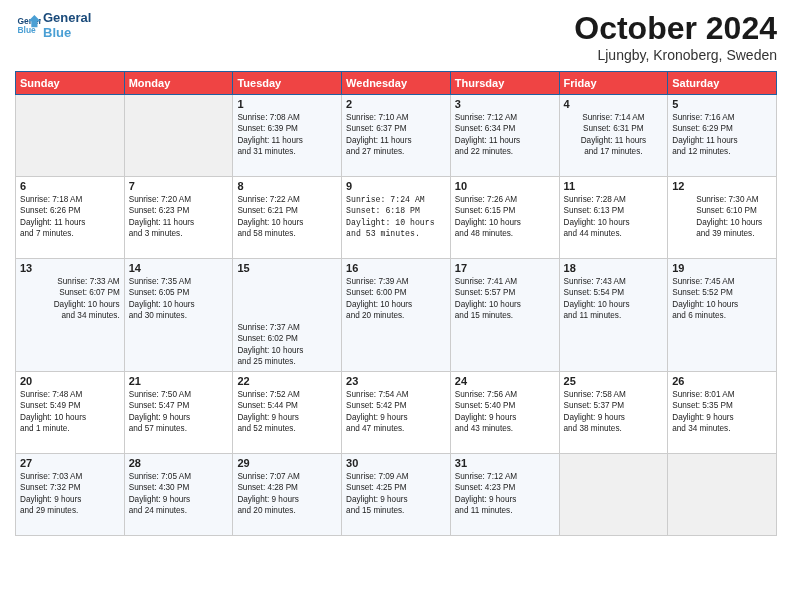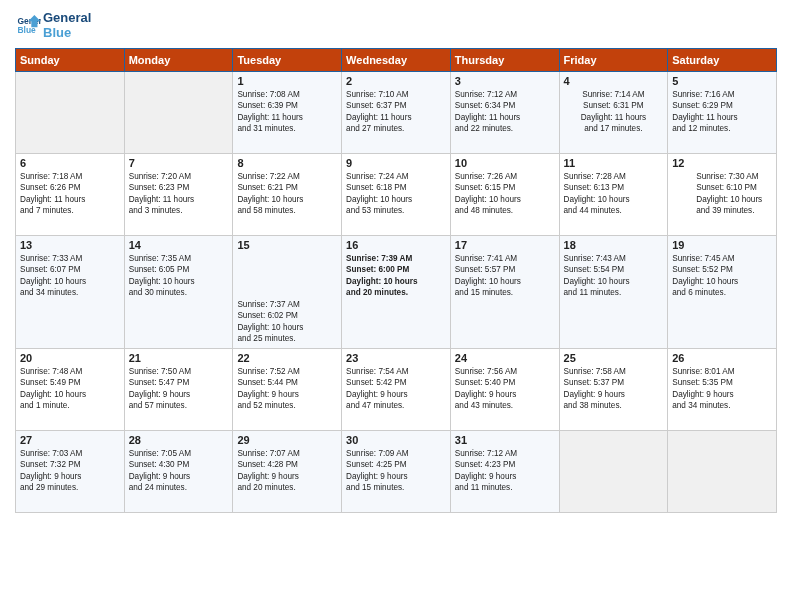--- a/index.html
+++ b/index.html
@@ -40,21 +40,21 @@
     .location {
       font-size: 14px;
       color: #333;
     }
     table {
       width: 100%;
       border-collapse: collapse;
       table-layout: fixed;
     }
     thead tr th {
-      background-color: #c2410c;
+      background-color: #ef4444;
       color: #fff;
       font-size: 11px;
       padding: 5px 4px;
       text-align: left;
       font-weight: bold;
       border: 1px solid #2060a0;
     }
     tbody tr td {
       border: 1px solid #ccc;
       vertical-align: top;
@@ -90,20 +90,24 @@
       <svg class="logo-icon" viewBox="0 0 30 26">
         <text x="0" y="12" font-size="11" font-weight="bold" fill="#1a4a7a">General</text>
         <text x="0" y="23" font-size="11" font-weight="bold" fill="#4a9fd4">Blue</text>
         <polygon points="22,0 30,8 26,8 26,16 18,16 18,8 14,8" fill="#4a9fd4"></polygon>
       </svg>
       <div style="display:flex;flex-direction:column;align-items:flex-start;margin-left:2px;">
         <span style="font-size:13px;font-weight:bold;color:#1a4a7a;">General</span>
         <span style="font-size:13px;font-weight:bold;color:#4a9fd4;">Blue</span>
       </div>
     </div>
+    <div class="title-block">
+      <div class="month-title">October 2024</div>
+      <div class="location">Ljungby, Kronoberg, Sweden</div>
+    </div>
   </div>
 
   <table>
     <thead>
       <tr>
       <th>Sunday</th>
           <th>Monday</th>
           <th>Tuesday</th>
           <th>Wednesday</th>
           <th>Thursday</th>
@@ -168,21 +172,21 @@
           </td>
           <td>
             <span class="day-number">8</span>
             <div class="day-info" style="white-space: pre-line;">Sunrise: 7:22 AM
 Sunset: 6:21 PM
 Daylight: 10 hours
 and 58 minutes.</div>
           </td>
           <td>
             <span class="day-number">9</span>
-            <div class="day-info" style="white-space: pre-line;">Sunrise: 7:24 AM
+            <div class="day-info" style="white-space: pre-line; font-family: Liberation Mono, monospace;">Sunrise: 7:24 AM
 Sunset: 6:18 PM
 Daylight: 10 hours
 and 53 minutes.</div>
           </td>
           <td>
             <span class="day-number">10</span>
             <div class="day-info" style="white-space: pre-line;">Sunrise: 7:26 AM
 Sunset: 6:15 PM
 Daylight: 10 hours
 and 48 minutes.</div>
@@ -198,42 +202,42 @@
             <span class="day-number">12</span>
             <div class="day-info" style="white-space: pre-line; margin-left: 24px;">Sunrise: 7:30 AM
 Sunset: 6:10 PM
 Daylight: 10 hours
 and 39 minutes.</div>
           </td>
         </tr>
         <tr>
           <td>
             <span class="day-number">13</span>
-            <div class="day-info" style="white-space: pre-line;">Sunrise: 7:33 AM
+            <div class="day-info" style="white-space: pre-line; text-align: right;">Sunrise: 7:33 AM
 Sunset: 6:07 PM
 Daylight: 10 hours
 and 34 minutes.</div>
           </td>
           <td>
             <span class="day-number">14</span>
             <div class="day-info" style="white-space: pre-line;">Sunrise: 7:35 AM
 Sunset: 6:05 PM
 Daylight: 10 hours
 and 30 minutes.</div>
           </td>
           <td>
             <span class="day-number">15</span>
             <div class="day-info" style="white-space: pre-line; margin-top: 48px;">Sunrise: 7:37 AM
 Sunset: 6:02 PM
 Daylight: 10 hours
 and 25 minutes.</div>
           </td>
           <td>
             <span class="day-number">16</span>
-            <div class="day-info" style="white-space: pre-line; font-weight: bold;">Sunrise: 7:39 AM
+            <div class="day-info" style="white-space: pre-line;">Sunrise: 7:39 AM
 Sunset: 6:00 PM
 Daylight: 10 hours
 and 20 minutes.</div>
           </td>
           <td>
             <span class="day-number">17</span>
             <div class="day-info" style="white-space: pre-line;">Sunrise: 7:41 AM
 Sunset: 5:57 PM
 Daylight: 10 hours
 and 15 minutes.</div>

